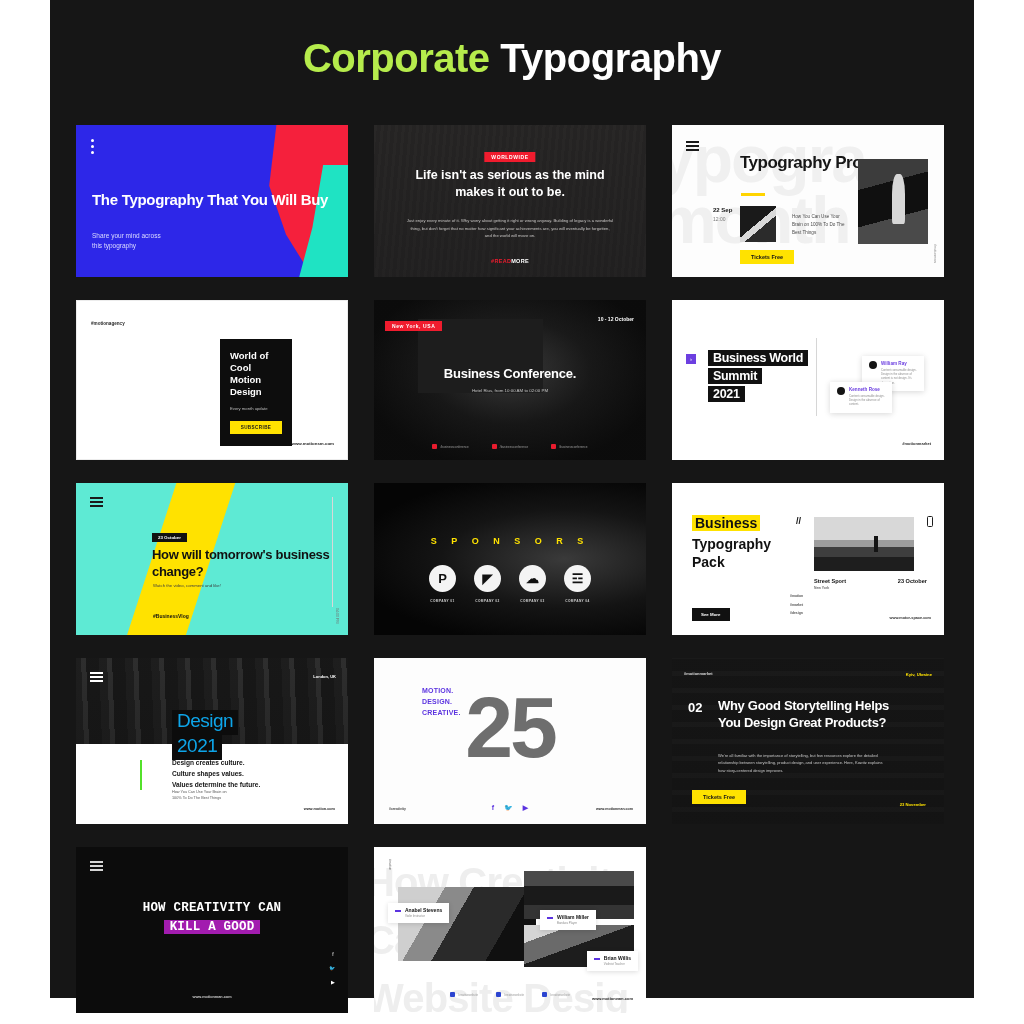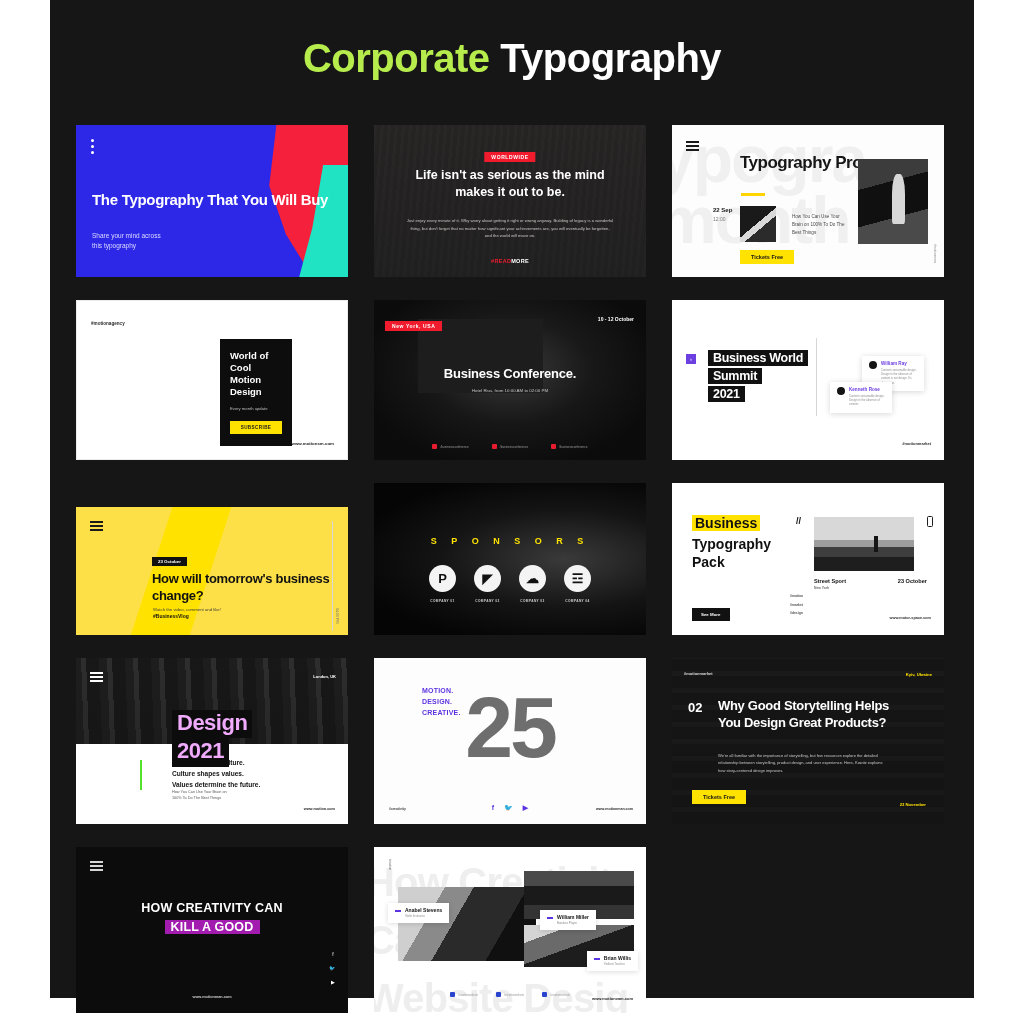--- a/index.html
+++ b/index.html
@@ -147,21 +147,21 @@
   .c7 .divider { position:absolute; left:144px; top:38px; width:1px; height:78px; background:#d6d6d6; }
   .c7 .testi { position:absolute; background:#fff; box-shadow:0 1px 6px rgba(0,0,0,.16); padding:5px 7px 6px; display:flex; gap:4px; }
   .c7 .t1 { left:190px; top:56px; width:62px; }
   .c7 .t2 { left:158px; top:82px; width:62px; }
   .c7 .av { width:8px; height:8px; border-radius:50%; background:#141414; flex:0 0 auto; }
   .c7 .nm { color:#6c3fe0; font-size:4.6px; font-weight:bold; }
   .c7 .dsc { color:#8d8d8d; font-size:2.8px; line-height:1.6; margin-top:1.5px; }
   .c7 .tag { position:absolute; right:13px; bottom:14px; font-size:4px; font-weight:bold; color:#2a2a2a; }
 
   
-  .c8 { background:#fde047;margin-top:24px; }
+  .c8 { background:#5eead4; }
   .c8 .stripe { position:absolute; left:28%; top:-15%; width:56px; height:135%; background:#ffe200; transform:rotate(18deg); }
   .c8 .menu { position:absolute; left:14px; top:14px; }
   .c8 .b { position:absolute; left:76px; top:50px; background:#111; color:#fff; font-size:4.4px; font-weight:bold; padding:2px 6px; }
   .c8 .h { position:absolute; left:76px; top:64px; font-size:13px; font-weight:bold; color:#111; line-height:1.3; letter-spacing:-.3px; }
   .c8 .s { position:absolute; left:77px; top:100px; font-size:4.3px; color:#3d3d3d; }
   .c8 .tag { position:absolute; left:77px; bottom:16px; font-size:5px; font-weight:bold; color:#111; }
   .c8 .rail { position:absolute; right:15px; top:14px; width:1px; height:110px; background:#d8d8d8; }
   .c8 .vt { position:absolute; right:9px; bottom:12px; writing-mode:vertical-rl; font-size:3.6px; color:#6f6f6f; }
 
   
@@ -195,21 +195,21 @@
   .c11 .photo { position:absolute; left:0; right:0; top:0; height:86px;
     background:
       linear-gradient(rgba(18,18,18,.5),rgba(18,18,18,.62)),
       repeating-linear-gradient(88deg,#2a2a2a 0 8px,#4a4a4a 8px 13px,#1d1d1d 13px 26px),
       linear-gradient(180deg,#9a9a9a 0 34%,#4e4e4e 34% 58%,#1c1c1c 58%);
   }
   .c11 .menu2 { position:absolute; left:14px; top:14px; z-index:4; }
   .c11 .menu2 i { background:#fff; }
   .c11 .loc { position:absolute; right:12px; top:16px; color:#fff; font-size:4px; font-weight:bold; z-index:4; }
   .c11 .title { position:absolute; left:96px; top:52px; z-index:4; }
-  .c11 .title b { display:table; background:#0c0c0c; color:#f0abfc; font-size:22px; font-weight:bold; padding:0 5px 2px; line-height:1.2; letter-spacing:-.5px; }
+  .c11 .title b { display:table; background:#0c0c0c; color:#0ea5e9; font-size:19px; font-weight:normal; padding:0 5px 2px; line-height:1.2; letter-spacing:-.5px; }
   .c11 .bar { position:absolute; left:64px; top:102px; width:2px; height:30px; background:#53e12a; }
   .c11 .lines { position:absolute; left:96px; top:100px; font-size:6.6px; font-weight:bold; color:#141414; line-height:1.65; }
   .c11 .small { position:absolute; left:96px; top:131px; font-size:3.8px; color:#595959; line-height:1.7; }
   .c11 .url { position:absolute; right:13px; bottom:13px; font-size:3.8px; font-weight:bold; color:#1d1d1d; }
 
   
   .c12 { background:#fdfdfd; }
   .c12 .kick { position:absolute; left:48px; top:28px; font-size:7px; font-weight:bold; color:#5b33e0; line-height:1.55; letter-spacing:.2px; z-index:3; }
   .c12 .big { position:absolute; left:50%; top:26px; transform:translateX(-50%); font-size:86px; font-weight:bold; color:#6e6e6e; letter-spacing:-3px; line-height:1; }
   .c12 .tag { position:absolute; left:15px; bottom:13px; font-size:3.4px; color:#4a4a4a; font-weight:bold; }
@@ -230,21 +230,21 @@
   .c13 .num { position:absolute; left:16px; top:42px; color:#fff; font-size:13px; font-weight:bold; }
   .c13 .h { position:absolute; left:46px; top:40px; right:30px; color:#fff; font-size:13px; font-weight:bold; line-height:1.3; letter-spacing:-.3px; }
   .c13 .p { position:absolute; left:46px; top:94px; width:166px; color:#c8c8c8; font-size:4px; line-height:1.85; }
   .c13 .btn { position:absolute; left:20px; bottom:20px; }
   .c13 .dt { position:absolute; right:18px; bottom:17px; color:#ffe200; font-size:4.2px; font-weight:bold; }
 
   
   .c14 { background:#0c0c0c; }
   .c14 .menu3 { position:absolute; left:14px; top:14px; }
   .c14 .menu3 i { background:#d6d6d6; }
-  .c14 .h { position:absolute; left:0; right:0; top:52px; text-align:center; color:#fff; font-size:12.5px; font-weight:bold; line-height:1.55; letter-spacing:.2px; }
+  .c14 .h { position:absolute; left:0; right:0; top:52px; text-align:center; color:#fff; font-size:12.5px; font-weight:bold; line-height:1.55; letter-spacing:.2px;font-family:Liberation Mono, monospace; }
   .c14 .h em { font-style:normal; background:#a21caf; padding:0 6px; }
   .c14 .url { position:absolute; left:0; right:0; bottom:14px; text-align:center; color:#cfcfcf; font-size:3.8px; font-weight:bold; }
   .c14 .soc { position:absolute; right:12px; bottom:28px; display:flex; flex-direction:column; gap:8px; align-items:center; color:#fff; font-size:5px; }
 
   
   .c15 { background:#fff; }
   .c15 .ghost { position:absolute; left:-8px; top:6px; font-size:40px; font-weight:bold; color:#eeeeee; line-height:1.45; white-space:pre; letter-spacing:-.8px; }
   .c15 .vert { position:absolute; left:14px; top:12px; writing-mode:vertical-rl; font-size:3.2px; color:#6b6b6b; }
   .c15 .big { position:absolute; left:24px; top:40px; width:138px; height:74px;
     background:linear-gradient(120deg,#cfcfcf 0 26%,#8a8a8a 26% 42%,#2a2a2a 42% 72%,#101010 72%); }

